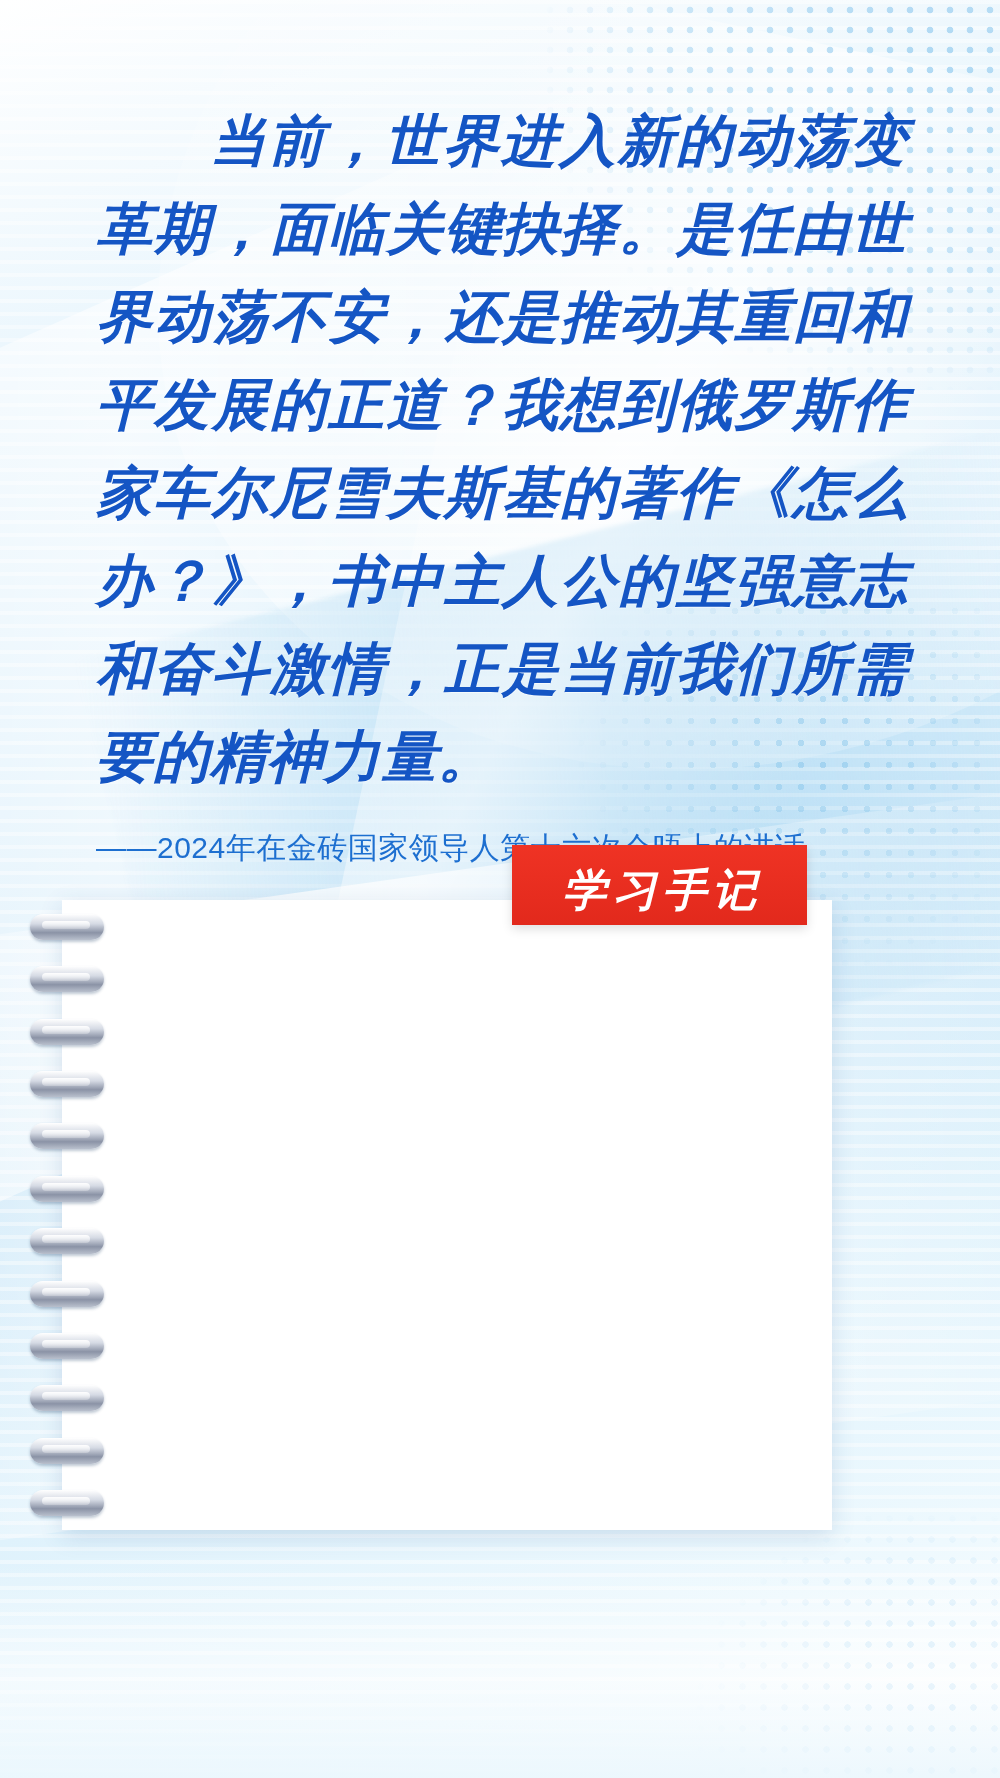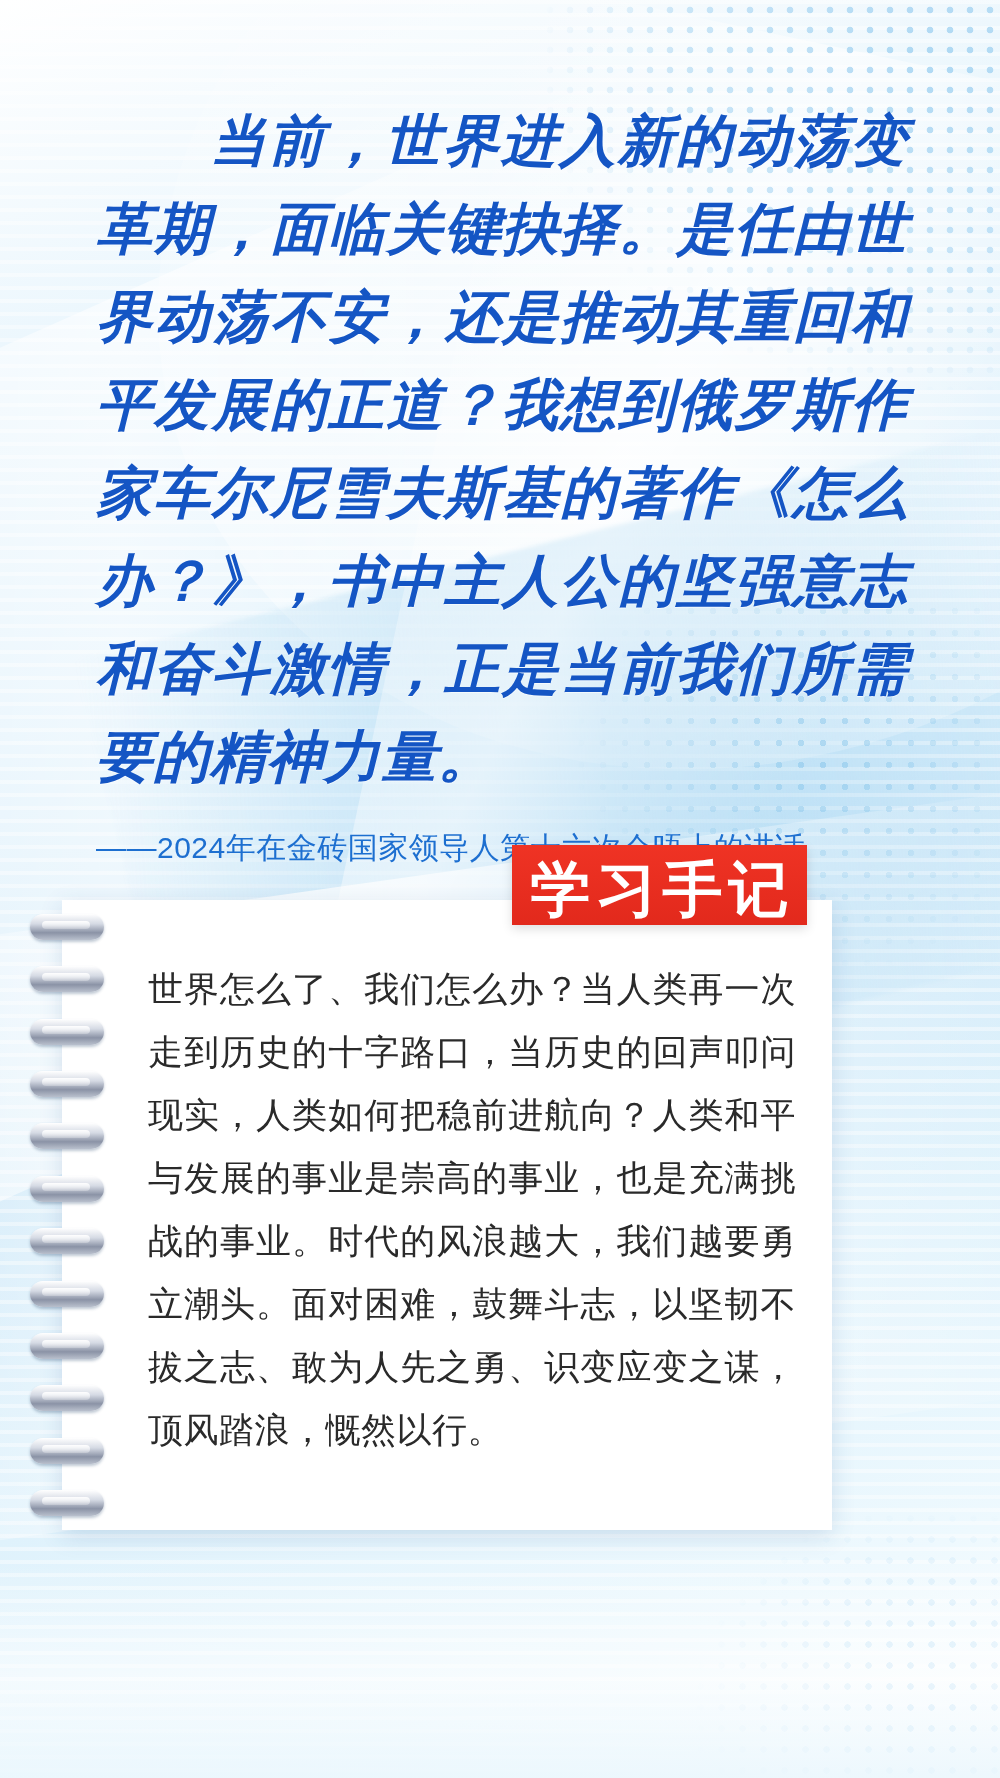--- a/index.html
+++ b/index.html
@@ -168,21 +168,22 @@
     background: linear-gradient(180deg, #ef3324 0%, #e2291c 100%);
     box-shadow: 0 4px 10px rgba(0,0,0,0.13);
     display: flex;
     align-items: center;
     justify-content: center;
     z-index: 6;
   }
   .tag-text {
     font-family: "DejaVu Serif", "Liberation Serif", serif;
     font-weight: bold;
-    font-size: 60px;
+    font-style: italic;
+    font-size: 44px;
     letter-spacing: 6px;
     color: #ffffff;
     text-indent: 6px;
     margin-top: 11px;
   }
 
   
   .notebook {
     position: absolute;
     top: 900px;
@@ -288,18 +289,15 @@
     <div class="ring"></div>
     <div class="ring"></div>
     <div class="ring"></div>
     <div class="ring"></div>
     <div class="ring"></div>
     <div class="ring"></div>
     <div class="ring"></div>
     <div class="ring"></div>
   </div>
 
-  <div class="note-body">
-    <div class="note-text">世界怎么了、我们怎么办？当人类再一次走到历史的十字路口，当历史的回声叩问现实，人类如何把稳前进航向？人类和平与发展的事业是崇高的事业，也是充满挑战的事业。时代的风浪越大，我们越要勇立潮头。面对困难，鼓舞斗志，以坚韧不拔之志、敢为人先之勇、识变应变之谋，顶风踏浪，慨然以行。</div>
-  </div>
 
   <div class="bottom-fade"></div>
 </div>
 
 </body></html>

